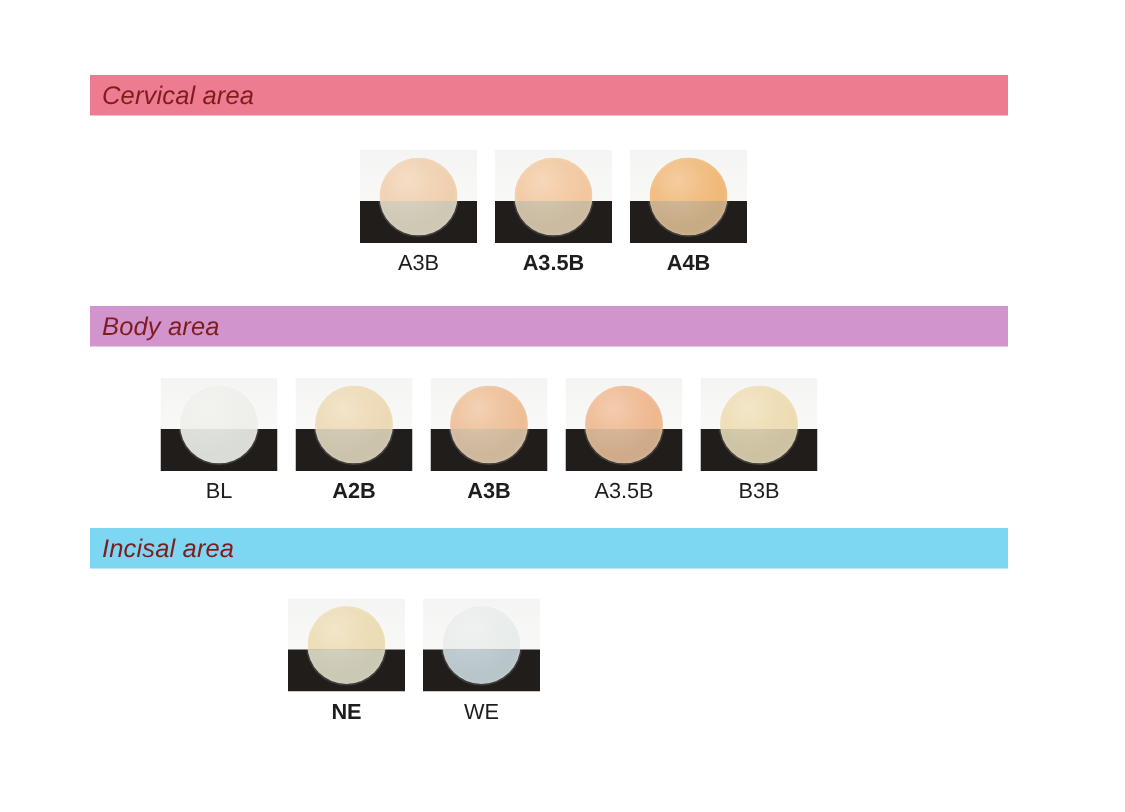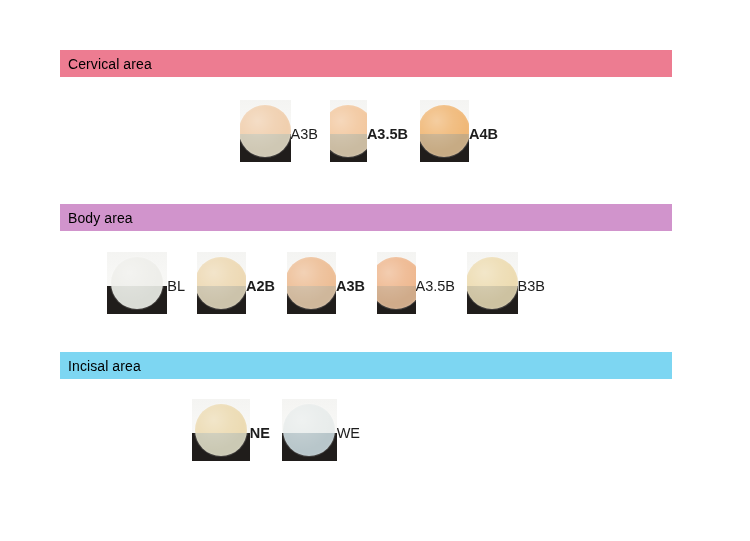--- a/index.html
+++ b/index.html
@@ -33,38 +33,40 @@
   .bar {
     position: absolute;
     left: 60px;
     width: 612px;
     height: 27px;
     display: flex;
     align-items: center;
   }
   .bar-label {
     padding-left: 8px;
-    font-size: 14px;
-    color: #000000;
+    font-size: 17px;
+    color: #7f1d1d;
     letter-spacing: 0.1px;
     line-height: 1;
     white-space: nowrap;
     font-family: "Liberation Sans", sans-serif;
+    font-style: italic;
   }
 
   
   .row {
     position: absolute;
     display: flex;
     align-items: flex-start;
   }
   .specimen {
     width: 78px;
     margin-right: 12px;
     display: flex;
+    flex-direction: column;
     align-items: center;
   }
   .specimen:last-child { margin-right: 0; text-align: center; }
 
   .tile {
     position: relative;
     width: 78px;
     height: 62px;
     overflow: hidden;
     background: #ffffff;

